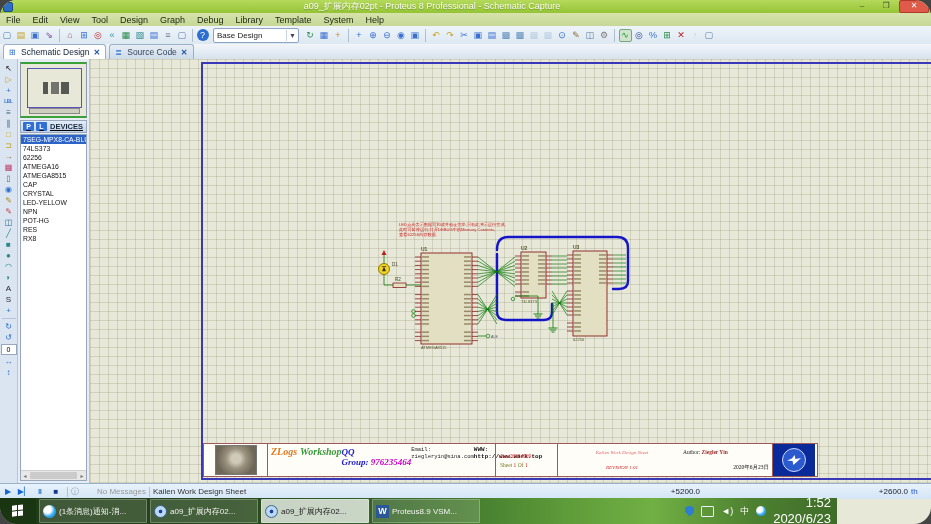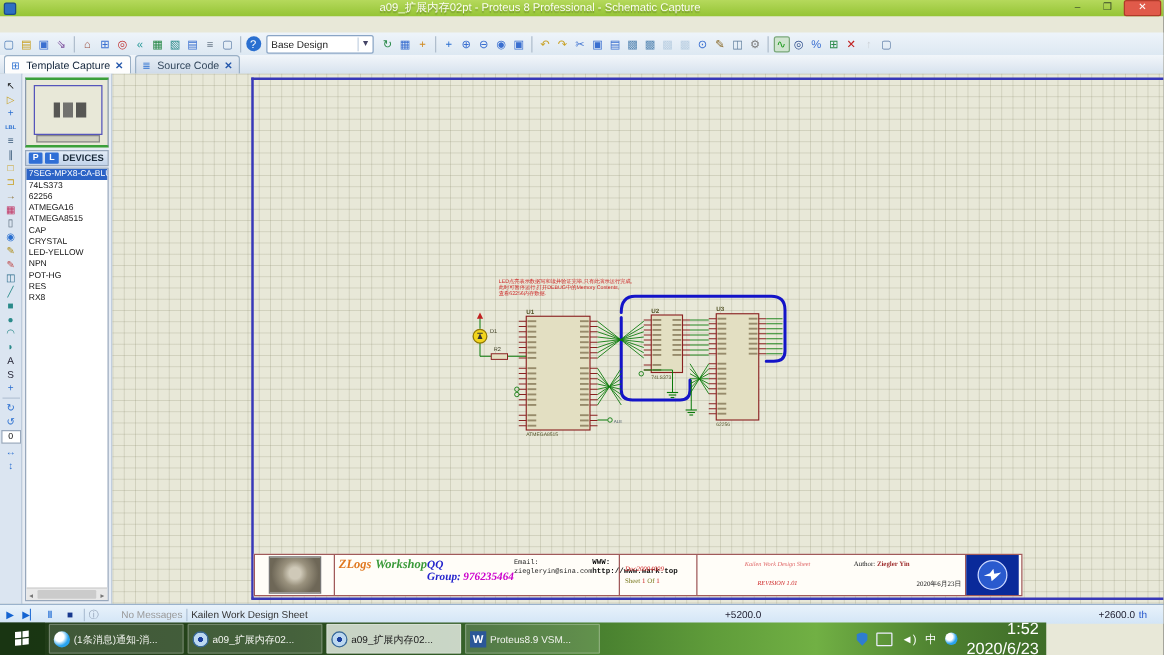--- a/index.html
+++ b/index.html
@@ -1,17 +1,17 @@
 <!DOCTYPE html>
 <html><head>
 <meta charset="utf-8">
 <style>
   html,body{margin:0;padding:0;background:#444;}
   #screen{position:relative;width:931px;height:524px;overflow:hidden;
-    font-family:"Liberation Sans",sans-serif;background:#e8e8d8;cursor:default;}
+    font-family:"Liberation Sans",sans-serif;background:#e8e8d8;cursor:default;border-radius:17px;}
   
   #titlebar{position:absolute;left:0;top:0;width:931px;height:13px;
     background:linear-gradient(#b5d95c,#95c435);display:flex;align-items:center;}
   #app-icon{width:8px;height:8px;margin-left:3px;background:#2d6fc2;border-radius:2px;border:1px solid #1a4a8a;}
   #title-text{flex:1;text-align:center;font-size:9px;color:#fbfdf2;text-shadow:0 1px 1px rgba(0,0,0,.25);line-height:13px;}
   .winbtn{width:22px;height:11px;margin-right:2px;font-size:8px;line-height:10px;text-align:center;color:#3a4a2a;border-radius:2px;}
   #btn-close{background:#e05a4a;color:#fff;border:1px solid #b03a2a;width:28px;}
   
   #menubar{position:absolute;left:0;top:13px;width:931px;height:13px;background:linear-gradient(#d6e3ab,#c6d796);
     display:flex;align-items:center;border-bottom:1px solid #aabb7a;}
@@ -48,21 +48,21 @@
   
   #objpanel{position:absolute;left:18px;top:0;width:72px;height:424px;background:#e7edf5;
     display:flex;flex-direction:column;border-right:1px solid #b5c4d6;box-sizing:border-box;}
   #overview{margin:3px 2px 2px 2px;height:52px;background:#e8e8d8;border:1px solid #8a9aac;position:relative;
     border-top:2px solid #3aa03a;border-bottom:2px solid #3aa03a;}
   #ov-sheet{position:absolute;left:6px;top:4px;right:4px;bottom:8px;border:1px solid #5555bb;}
   #ov-parts{position:absolute;left:22px;top:18px;width:26px;height:12px;
     background:linear-gradient(90deg,#333 20%,transparent 20%,transparent 30%,#555 30%,#555 60%,transparent 60%,transparent 70%,#333 70%);opacity:.8;}
   #ov-tblock{position:absolute;left:8px;bottom:2px;right:6px;height:4px;background:#cfcfc0;border:0.5px solid #888;}
   #dev-header{height:13px;margin:0 2px;display:flex;align-items:center;
-    background:linear-gradient(#e2ecf8,#c3d4ea);border:1px solid #98a8bc;box-sizing:border-box;}
+    background:linear-gradient(#e2ecf8,#c3d4ea);border:1px solid #98a8bc;box-sizing:border-box;text-decoration:underline;}
   .pl-btn{width:11px;height:9px;background:#2f6fd6;color:#fff;font-size:7px;font-weight:bold;text-align:center;
     line-height:9px;border-radius:1px;margin-left:2px;}
   #dev-title{flex:1;text-align:center;font-size:7.5px;font-weight:bold;color:#1a2a3a;}
   #dev-listwrap{flex:1;margin:1px 2px 2px 2px;background:#fff;border:1px solid #98a8bc;display:flex;flex-direction:column;overflow:hidden;}
   #device-list{flex:1;}
   .dev-item{font-size:6.8px;line-height:9px;padding-left:2px;color:#111;white-space:nowrap;}
   .dev-item.selected{background:#2b63c6;color:#fff;}
   #dev-hscroll{height:9px;background:#e8e8e8;border-top:1px solid #cfcfcf;display:flex;align-items:center;}
   .scr-arrow{width:8px;font-size:6px;color:#777;text-align:center;}
   #scr-thumb{flex:1;height:7px;background:#cbcbcb;margin:0 1px;border-radius:1px;}
@@ -109,21 +109,21 @@
   #logo-bird{position:absolute;left:4px;top:6px;width:14px;height:10px;background:#fff;
     clip-path:polygon(0 55%,35% 35%,55% 0,60% 40%,100% 30%,70% 70%,45% 100%,40% 60%);}
   
   #statusbar{position:absolute;left:0;top:483px;width:931px;height:15px;background:linear-gradient(#e8f2fb,#d3e5f6);
     border-top:1px solid #9ab2cc;display:flex;align-items:center;font-size:8px;color:#333;}
   .simbtn{width:16px;text-align:center;font-size:8px;color:#1464d2;}
   #stop-icon{color:#16388e;}
   .ssep{width:1px;height:10px;background:#b0c2d6;margin:0 3px;}
   #no-msg{color:#999;margin-left:16px;}
   #info-icon{color:#8a9ab0;margin-right:2px;}
-  #coord-x{width:120px;text-align:left;color:#223;}
+  #coord-x{width:120px;text-align:right;color:#223;}
   #coord-y{width:58px;text-align:right;color:#223;}
   #coord-units{width:20px;color:#2255cc;padding-left:3px;}
   
   #taskbar{position:absolute;left:0;top:498px;width:837px;height:26px;
     background:linear-gradient(90deg,#1f3a17 0,#27481c 28%,#36622a 45%,#4a8230 58%,#5f9c3a 68%,#71b044 78%,#4d8030 90%,#3f6d29 100%);
     display:flex;}
   #start-btn{width:36px;height:26px;display:flex;align-items:center;justify-content:center;background:rgba(20,50,15,.55);}
   #win-logo{width:12px;height:12px;display:grid;grid-template-columns:5px 5px;grid-template-rows:5px 5px;gap:1px;transform:skewY(-6deg);}
   #win-logo span{background:#fff;}
   .task-item{width:106px;height:22px;margin-left:3px;display:flex;align-items:center;
@@ -151,20 +151,33 @@
 <div id="screen">
 
   <div id="titlebar">
     <div id="app-icon"></div>
     <div id="title-text">a09_扩展内存02pt - Proteus 8 Professional - Schematic Capture</div>
     <div class="winbtn">–</div>
     <div class="winbtn">❒</div>
     <div class="winbtn" id="btn-close">✕</div>
   </div>
 
+  <div id="menubar">
+      <span class="menu-item">File</span>
+      <span class="menu-item">Edit</span>
+      <span class="menu-item">View</span>
+      <span class="menu-item">Tool</span>
+      <span class="menu-item">Design</span>
+      <span class="menu-item">Graph</span>
+      <span class="menu-item">Debug</span>
+      <span class="menu-item">Library</span>
+      <span class="menu-item">Template</span>
+      <span class="menu-item">System</span>
+      <span class="menu-item">Help</span>
+    </div>
 
   <div id="toolbar">
     <div id="tb-left" style="display:flex;align-items:center;">
         <span class="tbtn">
           <span style="color: rgb(74, 122, 181);">▢</span>
         </span>
         <span class="tbtn">
           <span style="color: rgb(201, 162, 39);">▤</span>
         </span>
         <span class="tbtn">
@@ -297,21 +310,21 @@
         </span>
         <span class="tbtn">
           <span style="color: rgb(90, 122, 165);">▢</span>
         </span>
       </div>
   </div>
 
   <div id="tabbar">
     <div class="tab active">
       <span class="ticon">⊞</span>
-      <span>Template Capture</span>
+      <span>Schematic Design</span>
       <span class="tx">✕</span>
     </div>
     <div class="tab inactive">
       <span class="ticon">≣</span>
       <span>Source Code</span>
       <span class="tx">✕</span>
     </div>
   </div>
 
   <div id="content">

